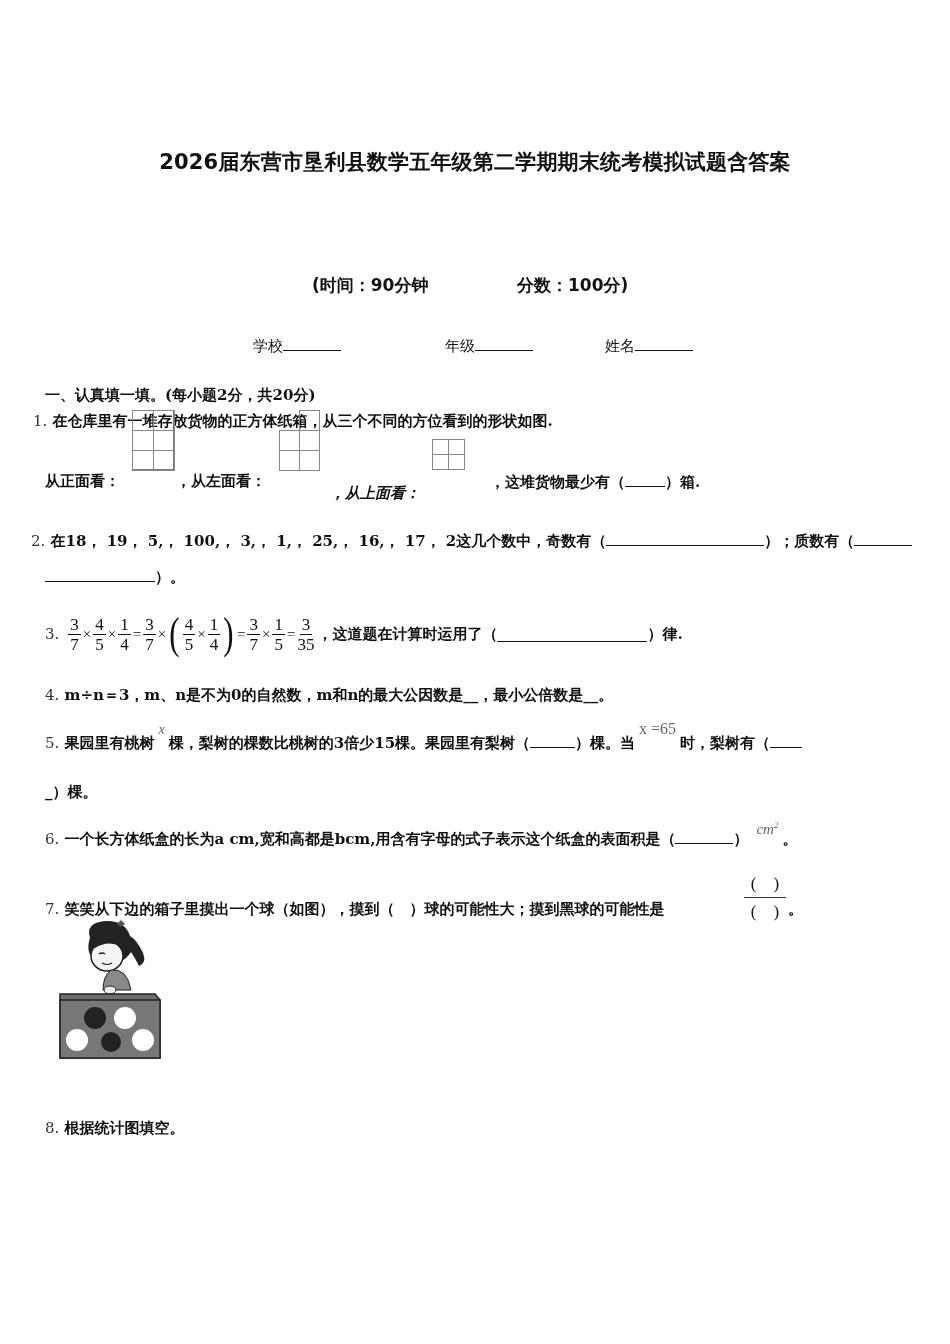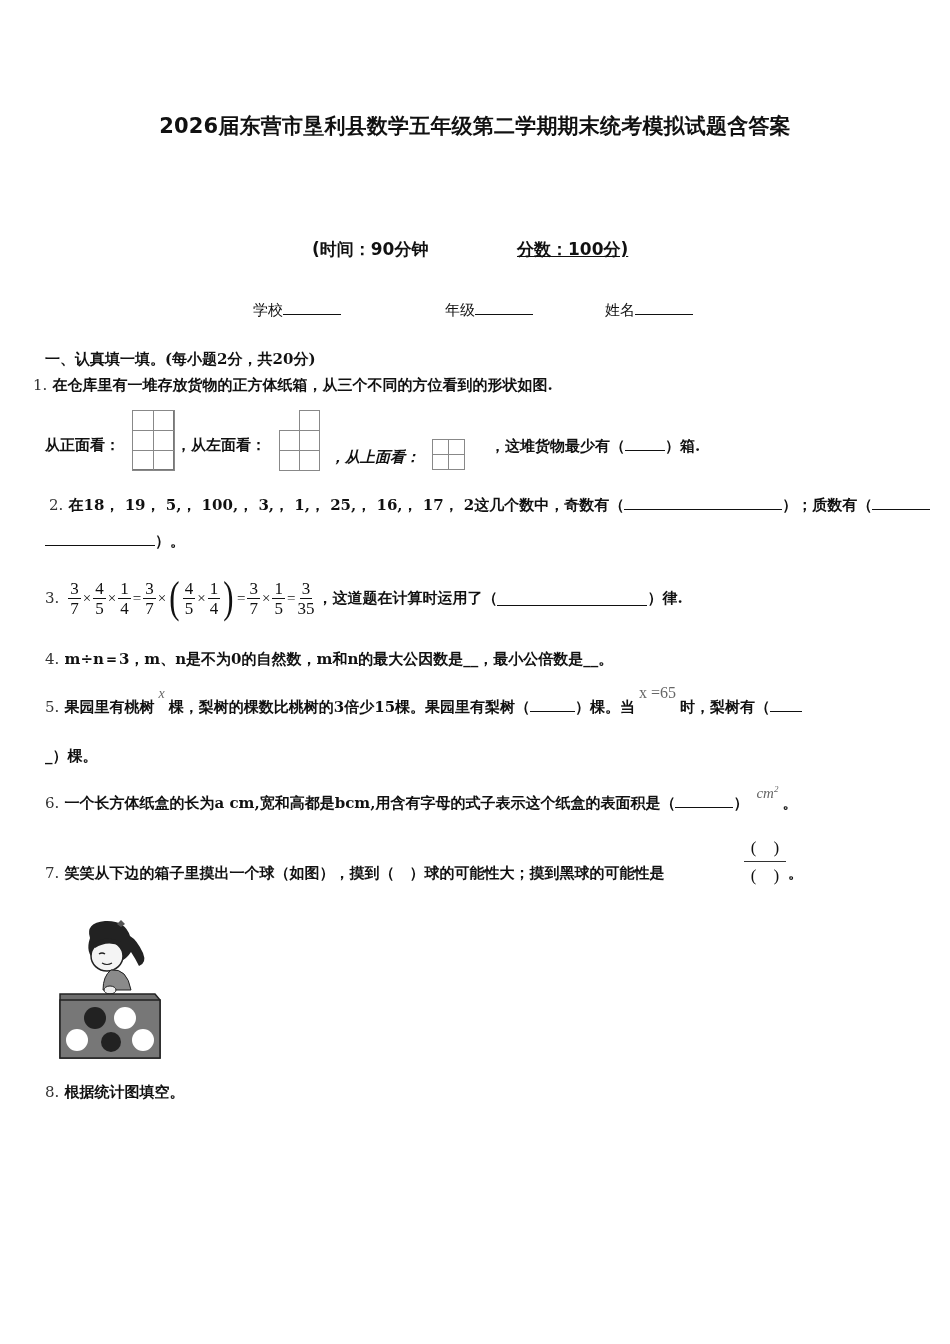--- a/index.html
+++ b/index.html
@@ -1,18 +1,18 @@
 <!DOCTYPE html>
 <html><head>
 <meta charset="utf-8">
 <style>
   html, body { margin: 0; padding: 0; background: #ffffff; }
   body { width: 950px; height: 1344px; position: relative; overflow: hidden;
          font-family: "DejaVu Serif", "Liberation Serif", serif; color: #111; }
-  .abs { position: absolute; white-space: nowrap; }
+  .abs { position: absolute; white-space: nowrap; margin-top: 36px; }
   .title { left: 0; width: 950px; top: 112px; text-align: center;
            font-family: "DejaVu Sans", "Liberation Sans", sans-serif;
            font-weight: bold; font-size: 21px; letter-spacing: 0.2px; }
   .subtitle { top: 238px; font-family: "DejaVu Sans", "Liberation Sans", sans-serif;
               font-weight: bold; font-size: 17px; }
   .info { top: 300px; font-size: 15px; font-family: "DejaVu Sans", "Liberation Sans", sans-serif; }
   .q { font-size: 15px; font-weight: bold; }
   .qnum { font-weight: normal; color: #333; }
   .blank { display: inline-block; border-bottom: 1.3px solid #111; height: 14px; vertical-align: baseline; }
   .grid { position: absolute; border: 1px solid #777; box-sizing: border-box; }
@@ -24,21 +24,21 @@
   .paren { font-family: "Liberation Serif", serif; font-weight: normal; font-size: 44px; vertical-align: middle; line-height: 44px; transform: scaleX(0.7); display: inline-block; }
   .italic-math { font-family: "Liberation Serif", serif; font-style: italic; font-weight: normal; color: #666; }
   .illus { position: absolute; left: 55px; top: 918px; width: 110px; height: 145px; }
 </style>
 </head>
 <body>
 
 <div class="abs title">2026届东营市垦利县数学五年级第二学期期末统考模拟试题含答案</div>
 
 <div class="abs subtitle" style="left:312px;">(时间：90分钟</div>
-<div class="abs subtitle" style="left:517px;text-decoration:underline;">分数：100分)</div>
+<div class="abs subtitle" style="left:517px;">分数：100分)</div>
 
 <div class="abs info" style="left:253px;">
   <span>学校</span><span class="blank" style="width:58px;"></span>
 </div>
 <div class="abs info" style="left:445px;">
   <span>年级</span><span class="blank" style="width:58px;"></span>
 </div>
 <div class="abs info" style="left:605px;">
   <span>姓名</span><span class="blank" style="width:58px;"></span>
 </div>
@@ -77,21 +77,21 @@
   <div class="cell" style="left:0px; top:0px; width:17px; height:16px;"></div>
   <div class="cell" style="left:16px; top:0px; width:17px; height:16px;"></div>
   <div class="cell" style="left:0px; top:15px; width:17px; height:16px;"></div>
   <div class="cell" style="left:16px; top:15px; width:17px; height:16px;"></div>
 </div>
 
 <div class="abs q" style="left:466px; top:436px;padding-left:24px;">
   <span>，这堆货物最少有（</span><span class="blank" style="width:40px;"></span><span>）箱.</span>
 </div>
 
-<div class="abs q" style="left:49px; top:495px;">
+<div class="abs q" style="left:31px; top:495px;">
   <span class="qnum">2.</span>
   <span>在18， 19， 5,， 100,， 3,， 1,， 25,， 16,， 17， 2这几个数中，奇数有（</span><span class="blank" style="width:158px;"></span><span>）；质数有（</span><span class="blank" style="width:58px;"></span>
 </div>
 <div class="abs q" style="left:45px; top:531px;">
   <span class="blank" style="width:110px;"></span><span>）。</span>
 </div>
 
 <div class="abs q" style="left:45px; top:568px; height:60px; display:flex; align-items:center;">
   <span class="qnum" style="margin-right:8px;">3.</span>
   <span class="frac">

